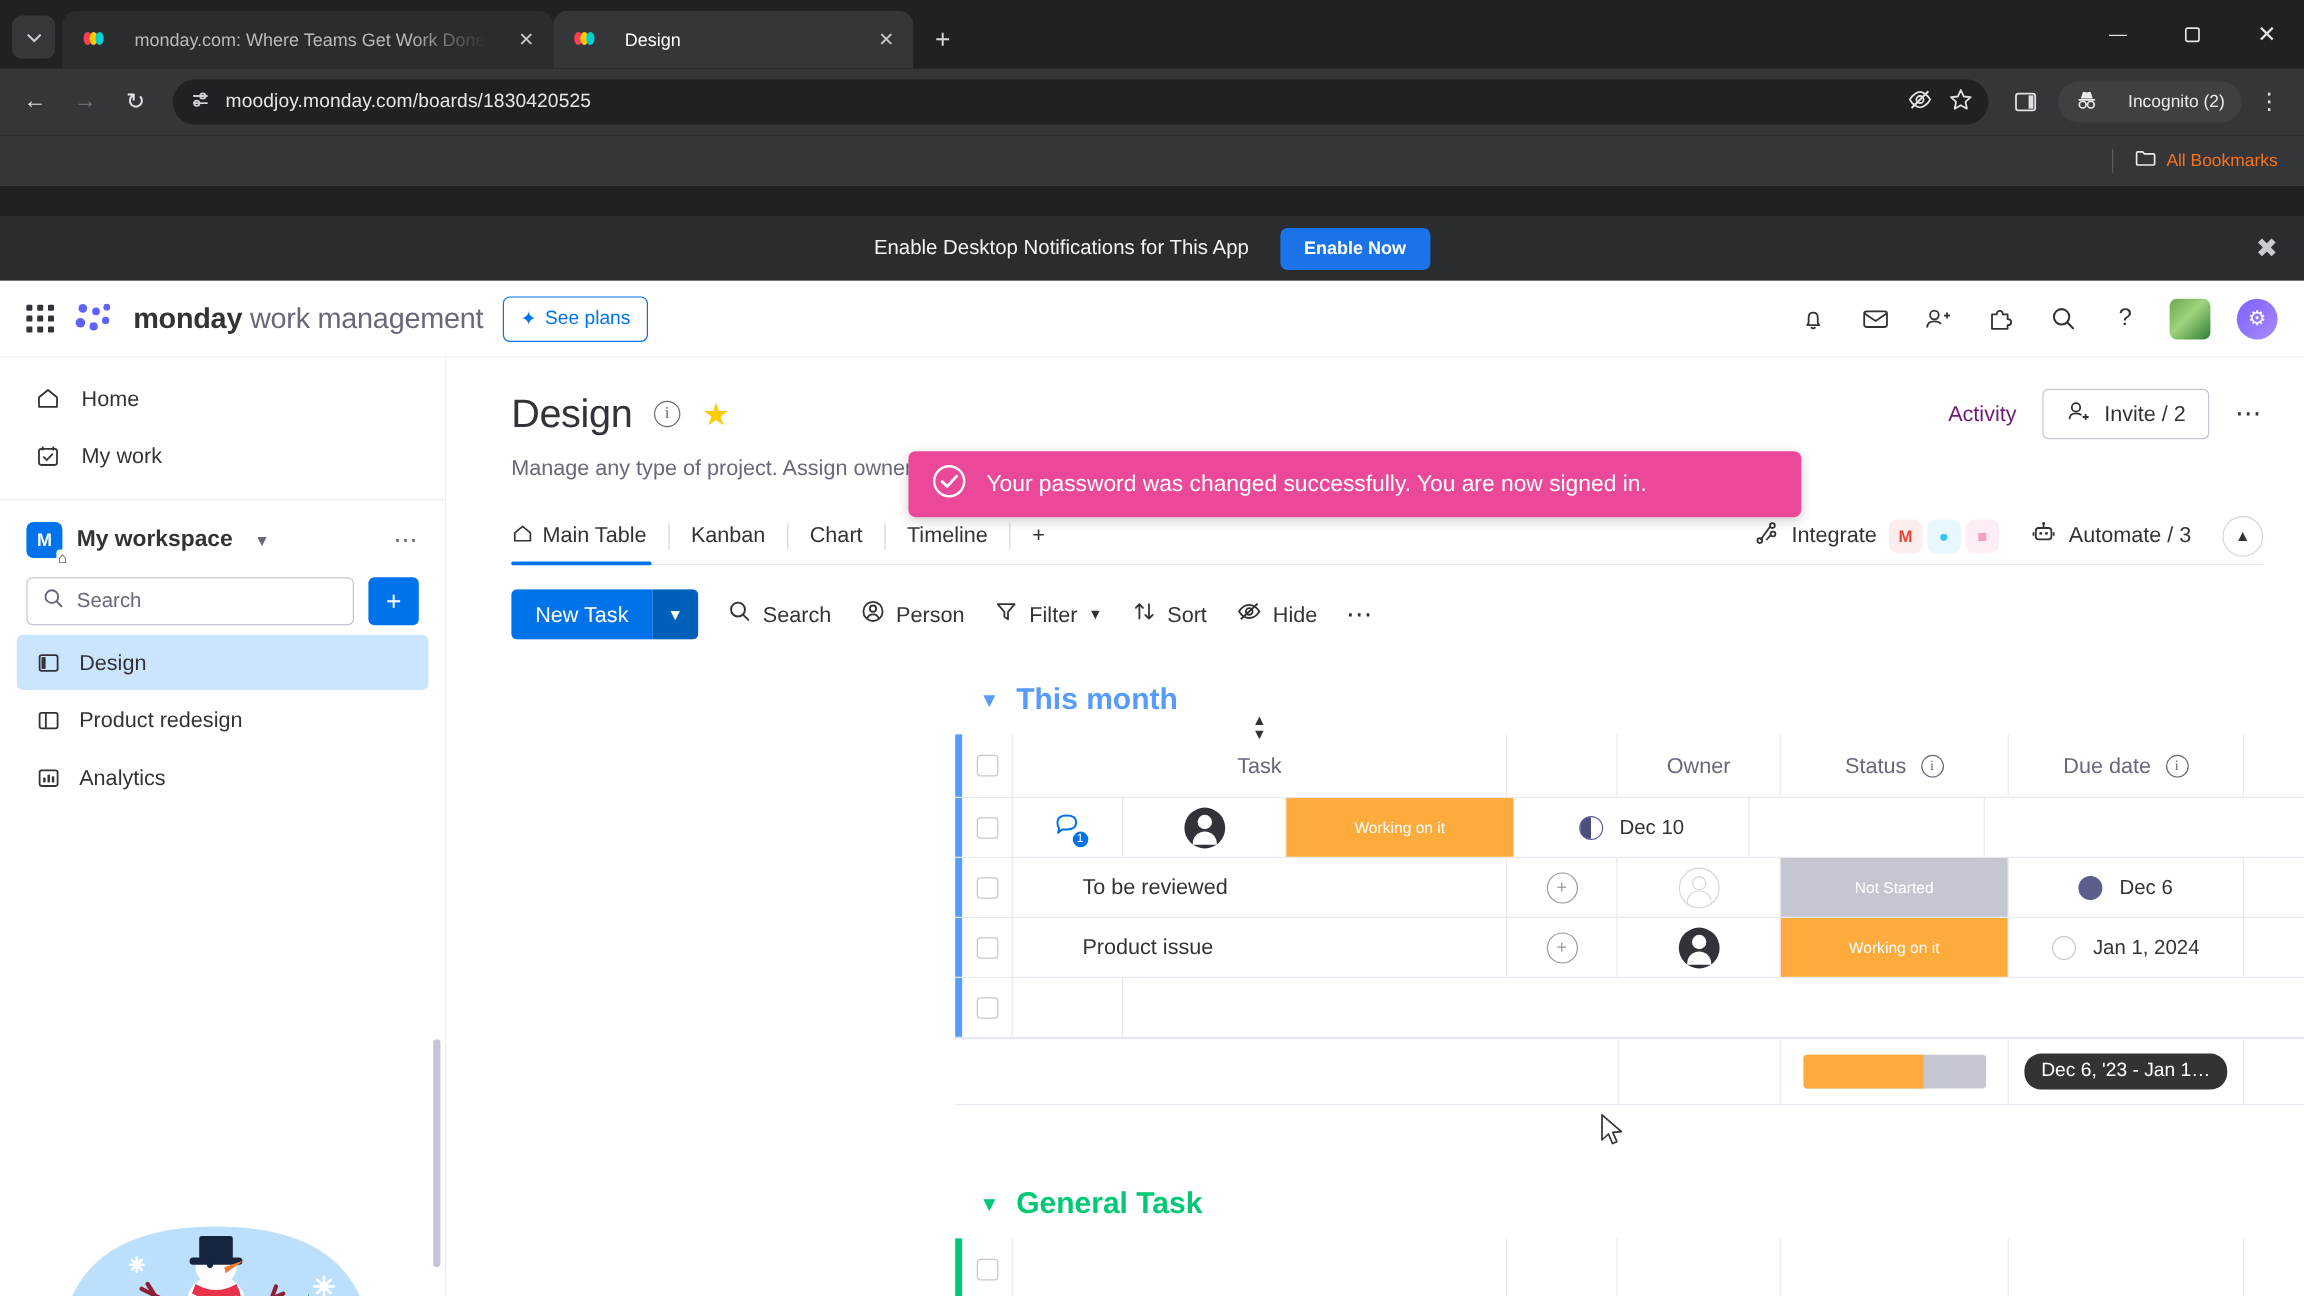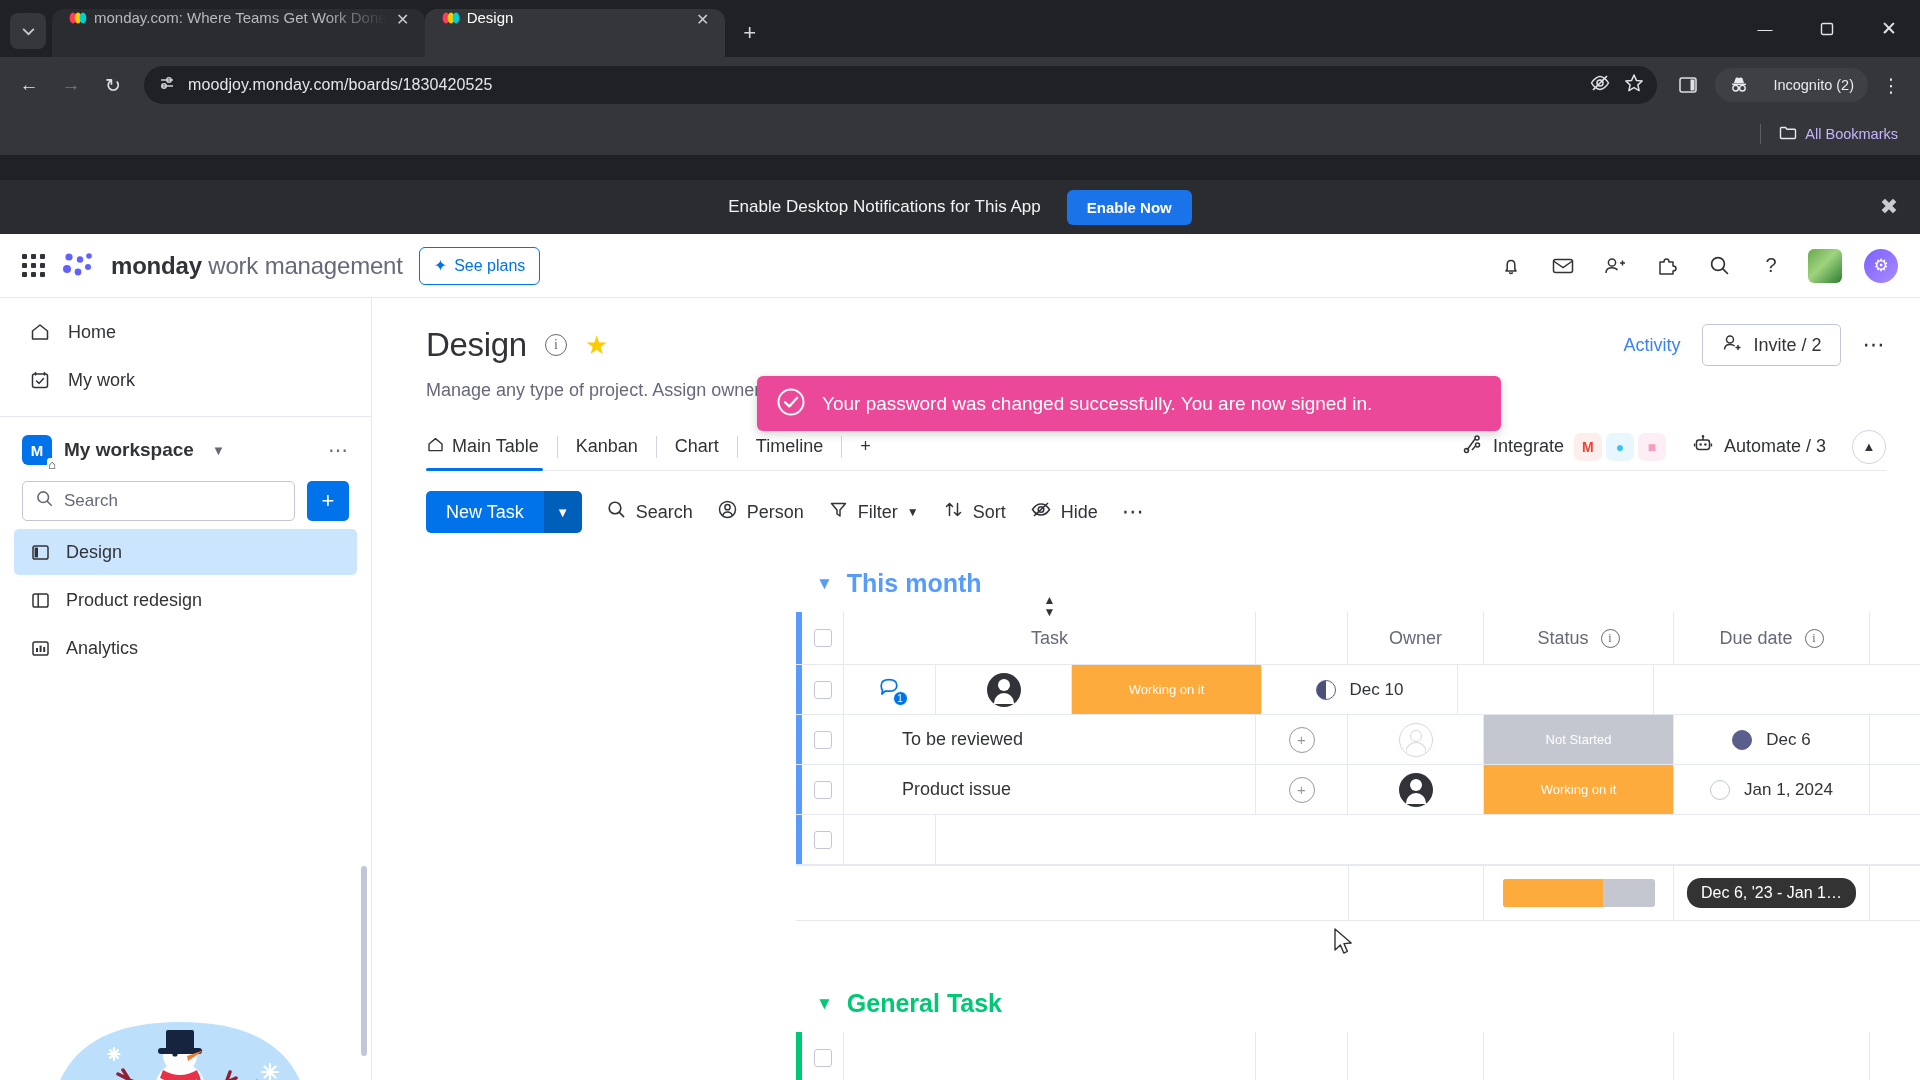--- a/index.html
+++ b/index.html
@@ -16,21 +16,21 @@
   .tabstrip {
     height: 57px; background: #202124; display: flex; align-items: flex-end;
     padding-left: 4px; position: relative;
   }
   .tab-list-btn {
     width: 36px; height: 36px; margin: 0 6px 8px 6px; border-radius: 8px;
     background: #35373a; display: flex; align-items: center; justify-content: center;
     color: #c9ccd0; font-size: 13px;
   }
   .tab {
-    height: 48px; display: flex; gap: 6px;
+    height: 48px; display: flex; align-items: center; gap: 24px;
     padding: 0 12px 0 16px; border-radius: 12px 12px 0 0; min-width: 260px;
     position: relative;
   }
   .tab.inactive { background: #2b2c2f; color: #b7babd; }
   .tab.active { background: #35363a; color: #ffffff; min-width: 300px; }
   .tab-fav { width: 20px; height: 20px; flex: 0 0 20px; position: relative; }
   .tab-title {
     font-size: 15px; white-space: nowrap; overflow: hidden; flex: 1;
     -webkit-mask-image: linear-gradient(90deg, #000 78%, transparent 100%);
             mask-image: linear-gradient(90deg, #000 78%, transparent 100%);
@@ -56,21 +56,21 @@
   .omni-url { color: #e4e6ea; font-size: 16px; letter-spacing: .1px; }
   .omni-right { position: absolute; right: 12px; display: flex; gap: 12px; align-items: center; }
   .incognito-pill {
     height: 34px; border-radius: 18px; background: #3f4043; display: flex; align-items: center;
     gap: 24px; padding: 0 14px; color: #e8eaed; font-size: 14.5px; margin-left: 4px;
   }
 
   .bookmarkbar { height: 42px; background: #35363a; display: flex; align-items: center;
     justify-content: flex-end; padding-right: 14px; gap: 10px; }
   .bb-sep { width: 1px; height: 20px; background: #5b5d60; }
-  .bb-item { display: flex; align-items: center; gap: 8px; color: #c4b5fd; font-size: 14.5px;
+  .bb-item { display: flex; align-items: center; gap: 8px; color: #f97316; font-size: 14.5px;
     padding: 4px 8px; border-radius: 6px; }
 
   
   .viewport { position: absolute; left: 0; top: 180px; width: 1920px; height: 900px;
     background: #ffffff; overflow: hidden; }
 
   .promo-bar {
     height: 54px; background: #2b2c2f; display: flex; align-items: center;
     justify-content: center; gap: 26px; position: relative;
   }
@@ -144,21 +144,21 @@
   
   .main { flex: 1; position: relative; overflow: hidden; background: #fff; }
   .board-head { padding: 26px 34px 0 54px; }
   .bh-row { display: flex; align-items: center; gap: 18px; }
   .board-title { font-size: 33px; color: #323338; letter-spacing: -.3px; }
   .info-ico { width: 22px; height: 22px; border: 1.6px solid #676879; border-radius: 50%;
     color: #676879; font-size: 14px; display: flex; align-items: center; justify-content: center;
     font-family: "Liberation Serif", serif; }
   .star { color: #ffcb00; font-size: 26px; }
   .bh-right { margin-left: auto; display: flex; align-items: center; gap: 22px; }
-  .activity { color: #3b82f6; font-size: 18px; }
+  .activity { color: #701a75; font-size: 18px; }
   .invite-btn { border: 1px solid #c3c6d4; border-radius: 5px; height: 42px; display: flex;
     align-items: center; gap: 10px; padding: 0 18px; color: #323338; font-size: 18px; }
   .bh-dots { color: #323338; font-size: 22px; letter-spacing: 1.5px; }
   .board-desc { display: flex; align-items: baseline; gap: 12px; margin-top: 14px; }
   .desc-text { color: #676879; font-size: 18px; max-width: 840px; white-space: nowrap;
     overflow: hidden; text-overflow: ellipsis; }
   .see-more { color: #0073ea; font-size: 18px; }
 
   .tabsrow { display: flex; align-items: center; margin: 22px 34px 0 54px;
     border-bottom: 1px solid #e6e9ef; height: 48px; position: relative; }

